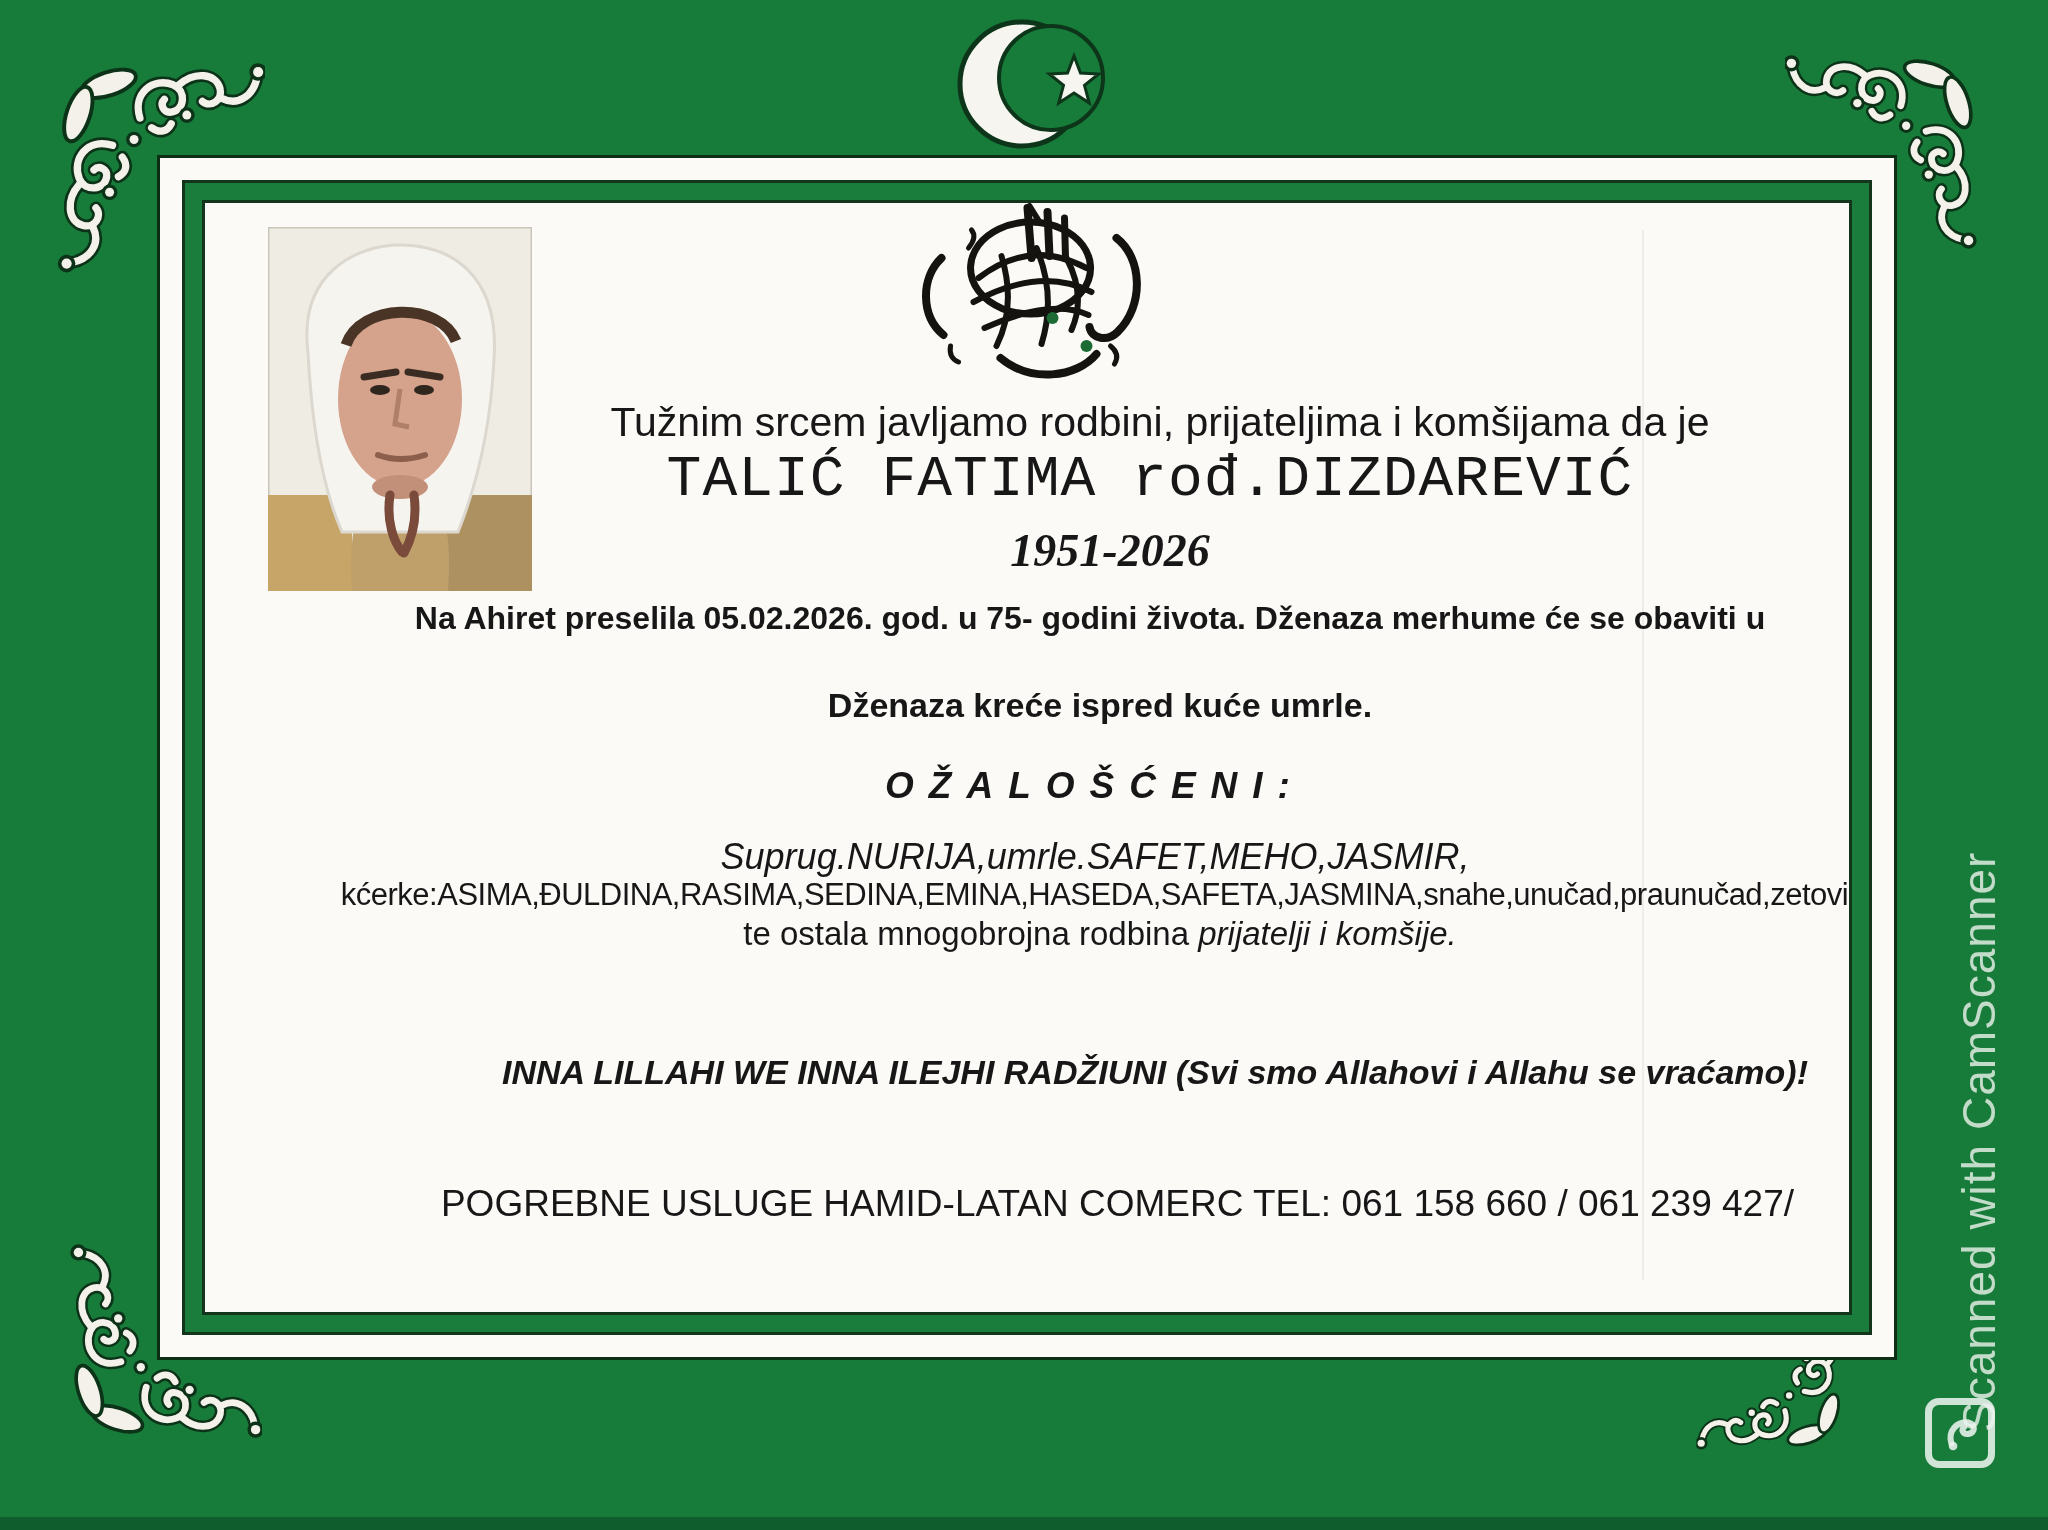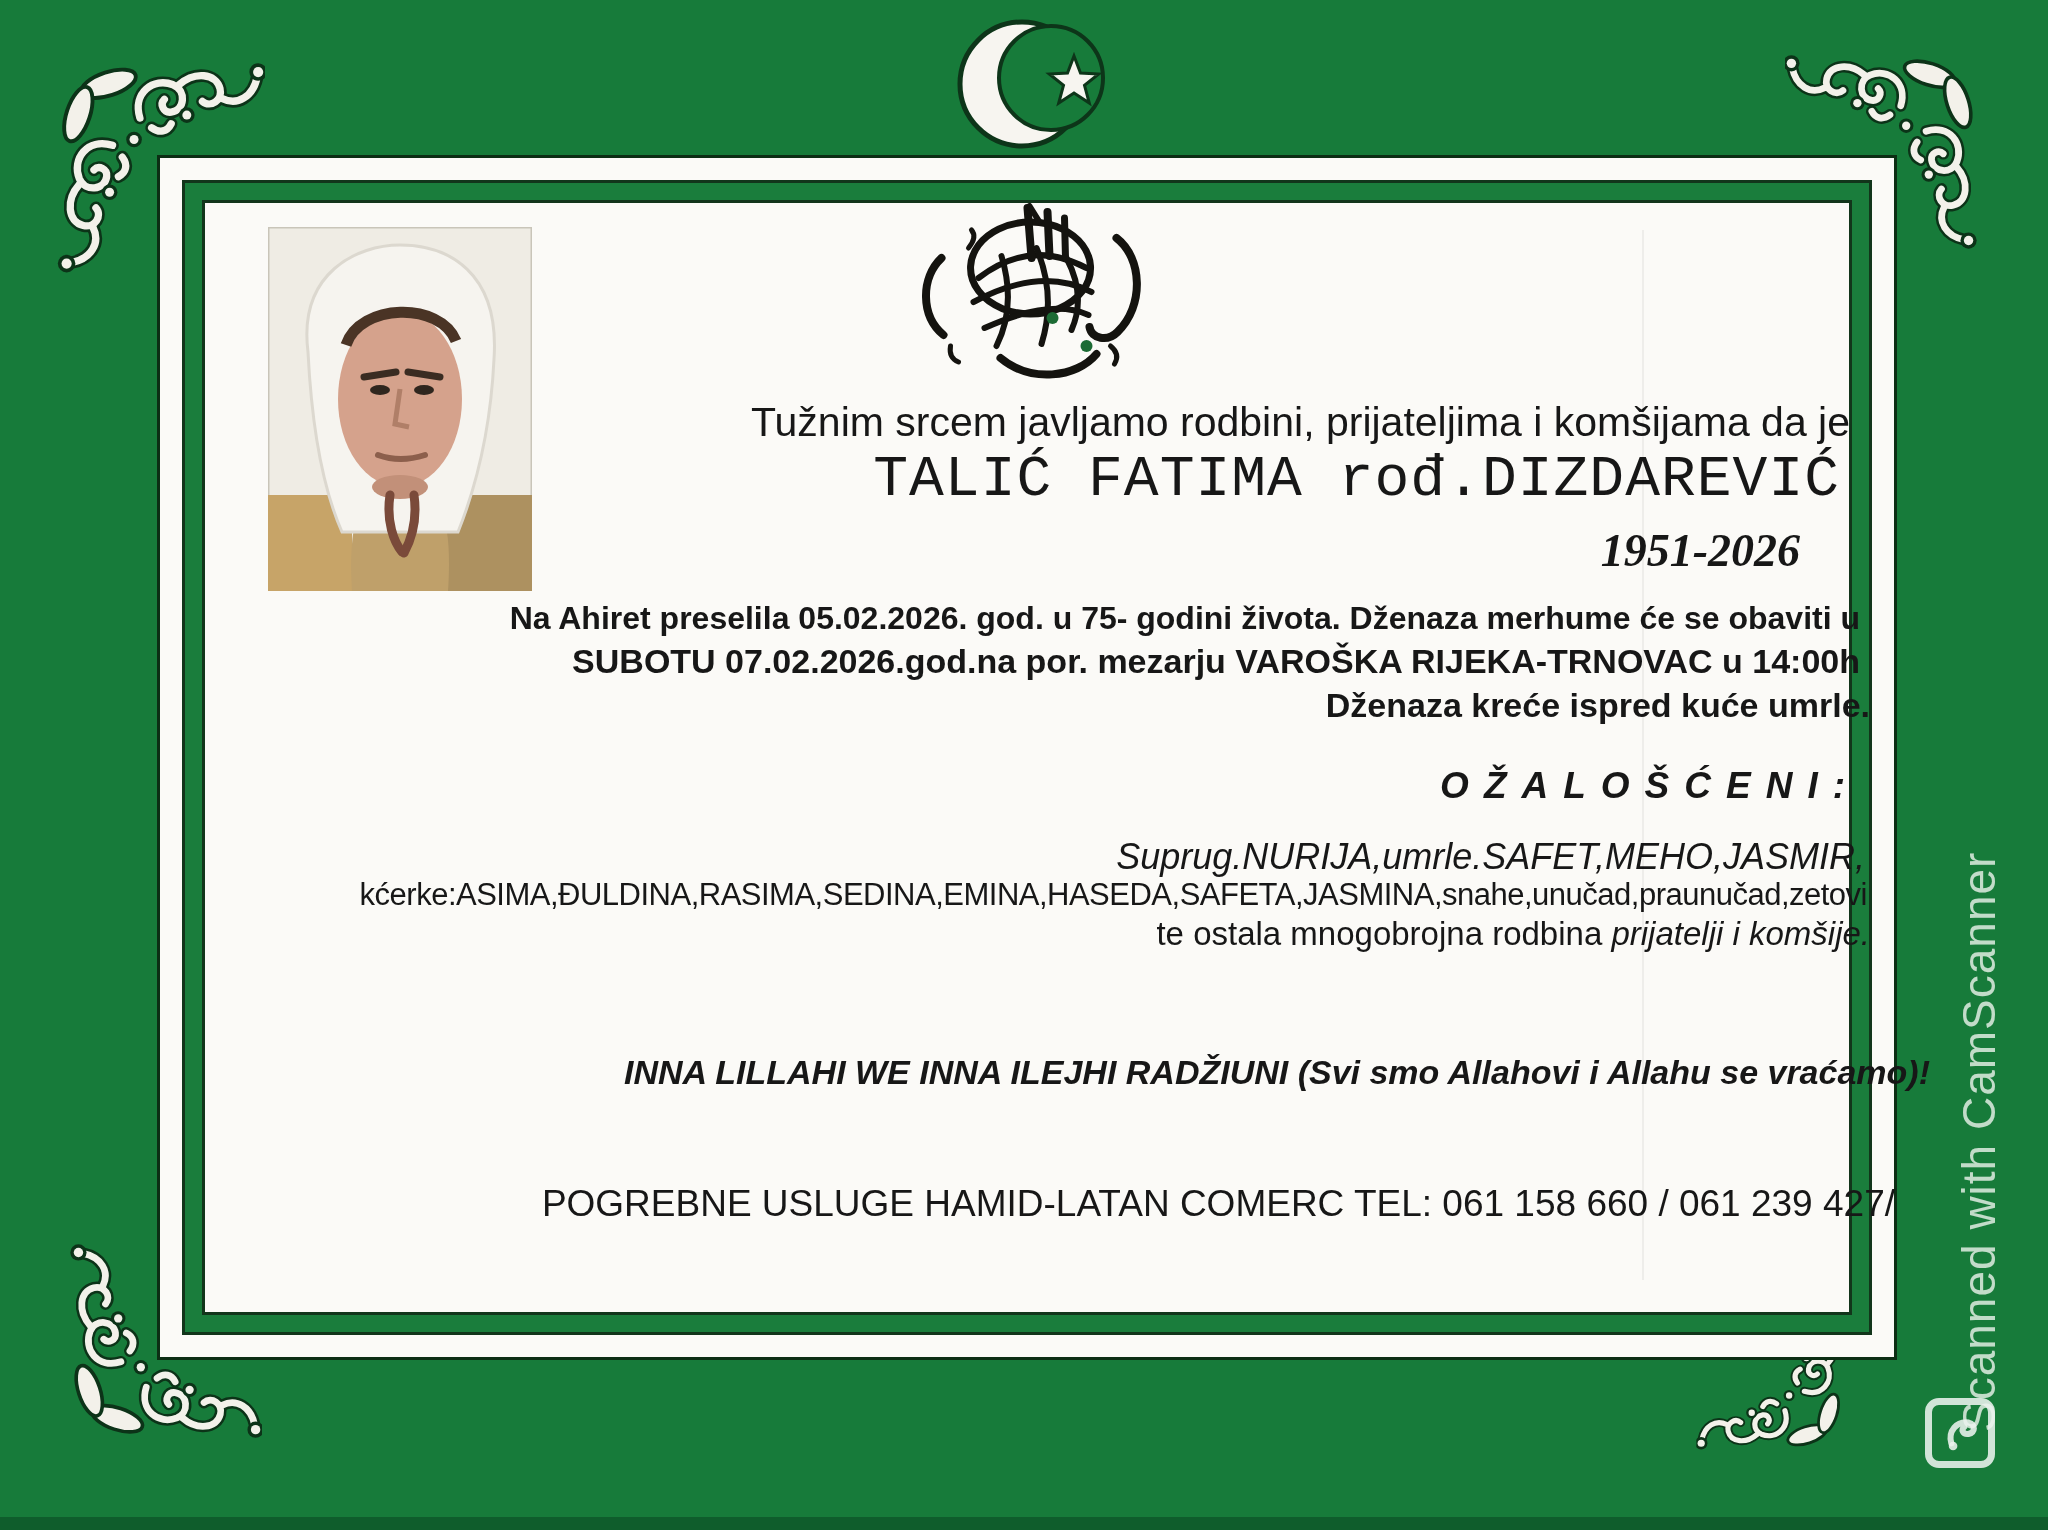--- a/index.html
+++ b/index.html
@@ -20,21 +20,21 @@
   .dotd{fill:#0c3318}.dotw{fill:#f3f1ea}
   .orn{position:absolute;}
   .orn.tr{transform:scaleX(-1)}
   .orn.bl{transform:scaleY(-1)}
   .orn.br{transform:scale(-1,-1)}
 
   
   .cal path{stroke:#14130f;fill:none;stroke-linecap:round}
 
   
-  .line{position:absolute;text-align:right;white-space:nowrap;}
+  .line{position:absolute;text-align:center;white-space:nowrap;}
   .t-intro   {left:470px;top:399px;width:1380px;font-size:41px;}
   .t-name    {left:460px;top:447px;width:1380px;font-family:Liberation Mono, monospace;font-size:58px;letter-spacing:1px;}
   .t-years   {left:420px;top:524px;width:1380px;font-family:Liberation Serif, serif;font-style:italic;font-weight:700;font-size:46px;}
   .t-d1      {left:320px;top:600px;width:1540px;font-weight:700;font-size:32px;}
   .t-d2      {left:320px;top:642px;width:1540px;font-weight:700;font-size:34px;}
   .t-d3      {left:330px;top:686px;width:1540px;font-weight:700;font-size:34px;}
   .t-heading {left:330px;top:765px;width:1530px;font-style:italic;font-weight:600;font-size:37px;letter-spacing:15px;}
   .t-m1      {left:325px;top:836px;width:1540px;font-style:italic;font-size:36px;}
   .t-m2      {left:322px;top:877px;width:1545px;font-size:31px;letter-spacing:-0.5px;}
   .t-m3      {left:330px;top:915px;width:1540px;font-size:33px;}
@@ -163,21 +163,20 @@
     <path d="M230,150 q10,8 4,18" stroke-width="5"></path>
     <path d="M70,150 q-2,12 8,16" stroke-width="5"></path>
     <circle cx="172" cy="122" r="6" fill="#1c6b34" stroke="none"></circle>
     <circle cx="206" cy="150" r="6" fill="#1c6b34" stroke="none"></circle>
   </svg>
 
   <div class="line t-intro">Tužnim srcem  javljamo rodbini, prijateljima i komšijama da je</div>
   <div class="line t-name">TALIĆ FATIMA rođ.DIZDAREVIĆ</div>
   <div class="line t-years">1951-2026</div>
   <div class="line t-d1">Na Ahiret preselila 05.02.2026. god. u 75- godini života. Dženaza merhume će se  obaviti u</div>
-  <div class="line t-d2">SUBOTU 07.02.2026.god.na por. mezarju VAROŠKA RIJEKA-TRNOVAC u 14:00h</div>
   <div class="line t-heading">OŽALOŠĆENI:</div>
   <div class="line t-d3">Dženaza kreće ispred kuće umrle.</div>
   <div class="line t-m1">Suprug.NURIJA,umrle.SAFET,MEHO,JASMIR,</div>
   <div class="line t-m2">kćerke:ASIMA,ĐULDINA,RASIMA,SEDINA,EMINA,HASEDA,SAFETA,JASMINA,snahe,unučad,praunučad,zetovi</div>
   <div class="line t-m3"><span>te ostala mnogobrojna rodbina </span><span class="it">prijatelji i komšije.</span></div>
   <div class="line t-prayer">INNA LILLAHI WE INNA ILEJHI RADŽIUNI (Svi smo Allahovi i Allahu se vraćamo)!</div>
   <div class="line t-services">POGREBNE USLUGE HAMID-LATAN COMERC TEL: 061 158 660 / 061 239 427/</div>
 
   <div class="crease"></div>
 

